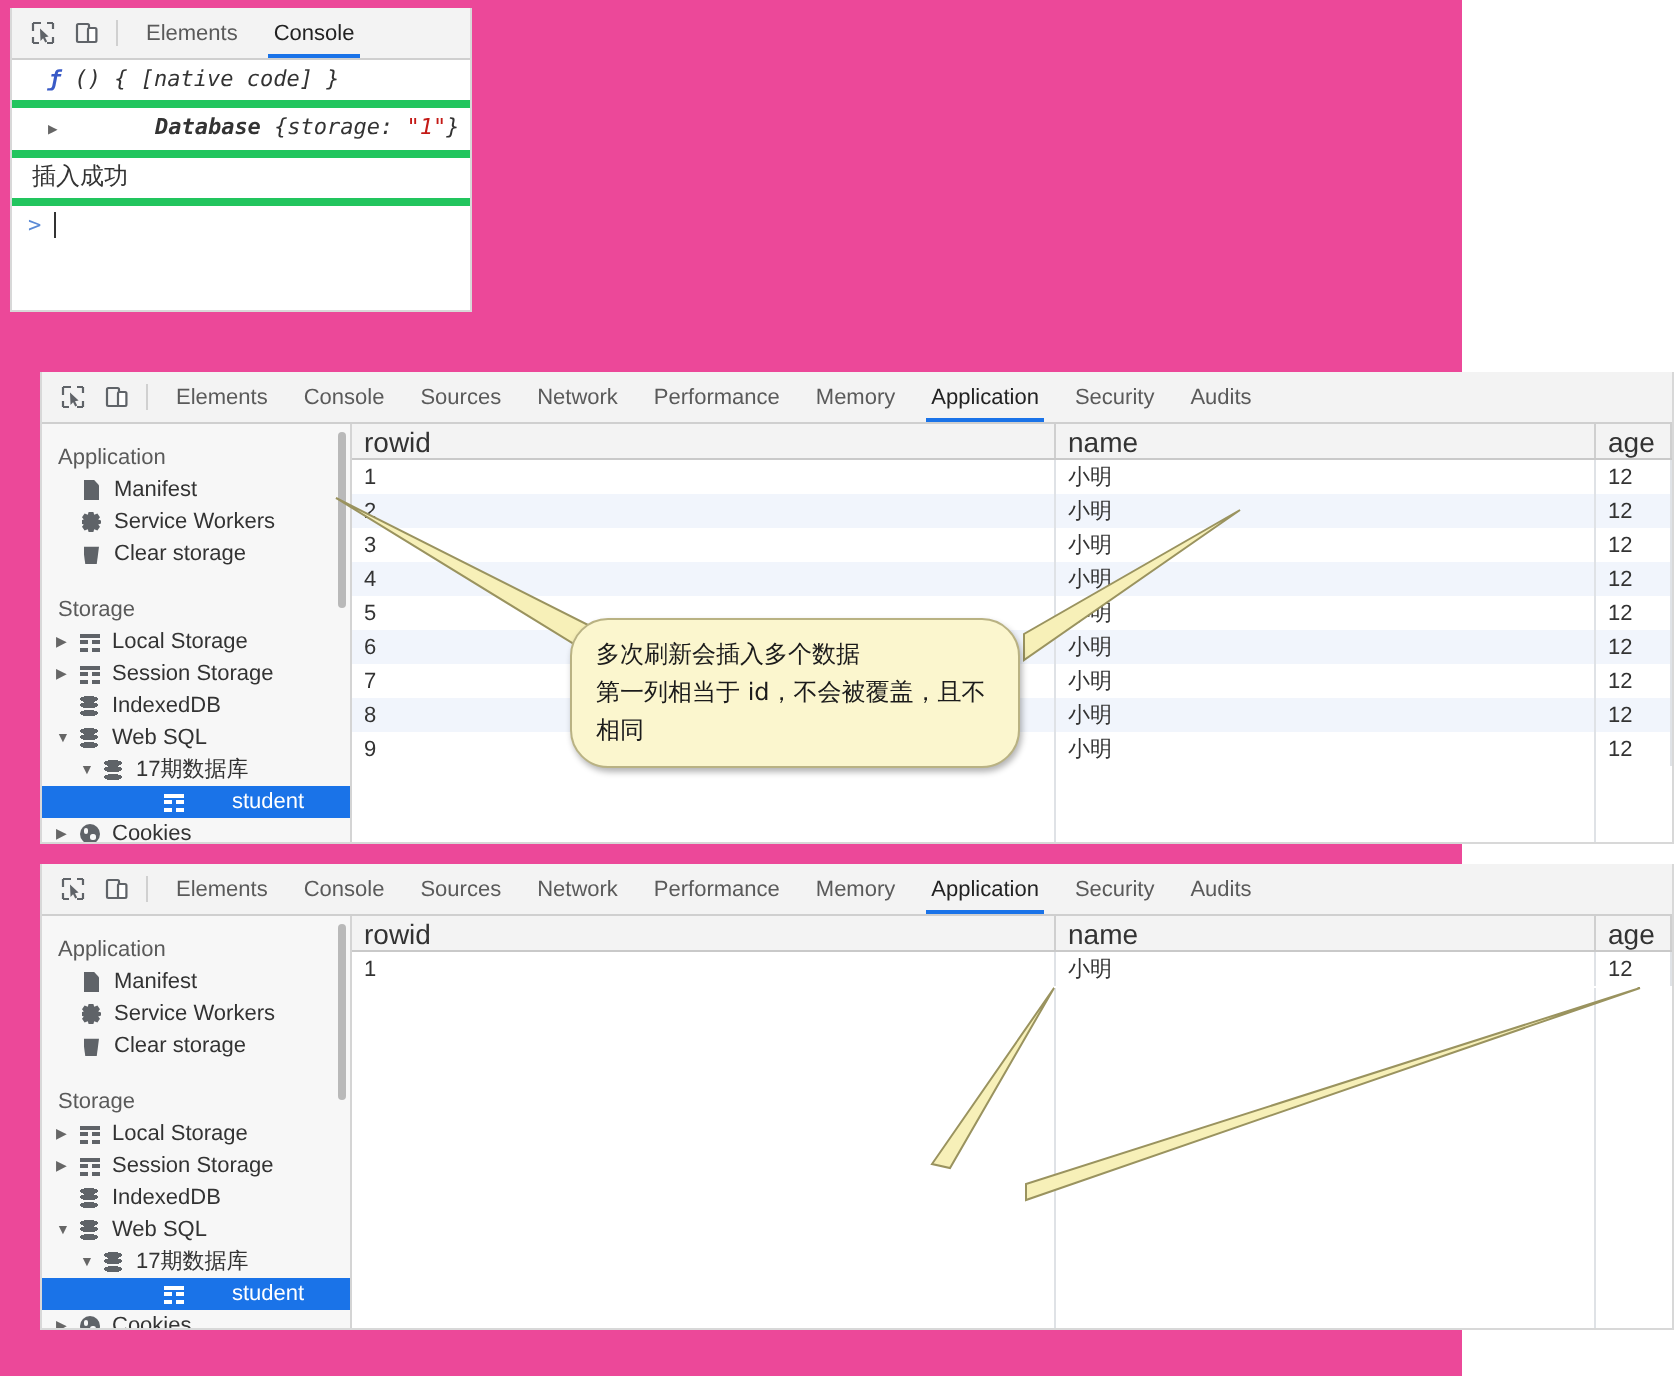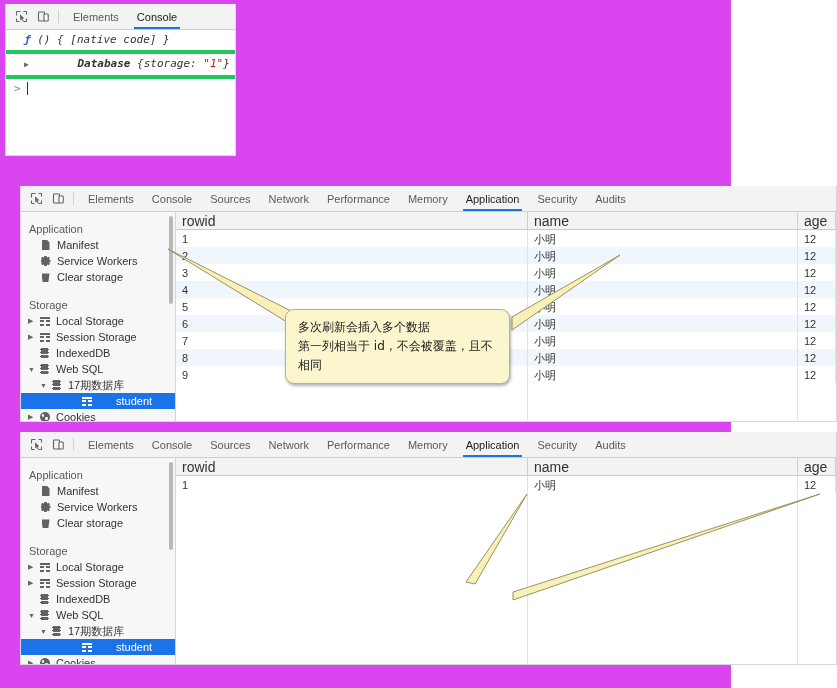--- a/index.html
+++ b/index.html
@@ -3,21 +3,21 @@
 <meta charset="utf-8">
 <style>
   * { box-sizing: border-box; }
   html, body {
     margin: 0; padding: 0;
     width: 837px; height: 688px;
     background: #ffffff;
     font-family: "Liberation Sans", "DejaVu Sans", sans-serif;
     overflow: hidden;
   }
-  .stage { position: relative; width: 731px; height: 688px; background:#d946ef; }
+  .stage { position: relative; width: 731px; height: 688px; background:#ec4899; }
 
   
   .devtools {
     position: absolute;
     background: #ffffff;
     border: 1px solid #d8d8d8;
     border-top: none;
     overflow: hidden;
   }
   .dt-tabbar {
@@ -246,21 +246,21 @@
     position: absolute;
     left: 0; right: 0; bottom: 0;
   }
   .grid-fill .vline { border-right: 1px solid #dfe2e6; }
 
   
   .callout {
     position: absolute;
     background: #fbf6ce;
     border: 1px solid #b9b283;
-    border-radius: 9px;
+    border-radius: 19px;
     box-shadow: 1px 2px 3px rgba(0,0,0,0.30);
     font-size: 12px;
     color: #1b1b1b;
     line-height: 19px;
     padding: 8px 12px;
     white-space: pre-line;
     z-index: 30;
     font-family: "DejaVu Sans", "Liberation Sans", sans-serif;
   }
   .arrows { position: absolute; left:0; top:0; z-index: 25; pointer-events: none; }
@@ -294,20 +294,21 @@
     <div class="console-body">
       <div class="console-row">
         <span class="tok-fn">ƒ</span>
         <span class="tok-it"> () { [native code] }</span>
       </div>
       <div class="console-row">
         <span class="tri">▶</span>
         <span class="tok-obj">Database</span>
         <span class="tok-it"> {storage: </span><span class="tok-str">"1"</span><span class="tok-it">}</span>
       </div>
+      <div class="console-row cjk">插入成功</div>
       <div class="console-prompt">
         <span class="prompt-arrow">&gt;</span>
         <span class="caret-bar"></span>
       </div>
     </div>
   </div>
 
   <div class="devtools" id="panel-app-multi" style="left:20px; top:186px; width:817px; height:236px;">
 
     <div class="dt-tabbar">

